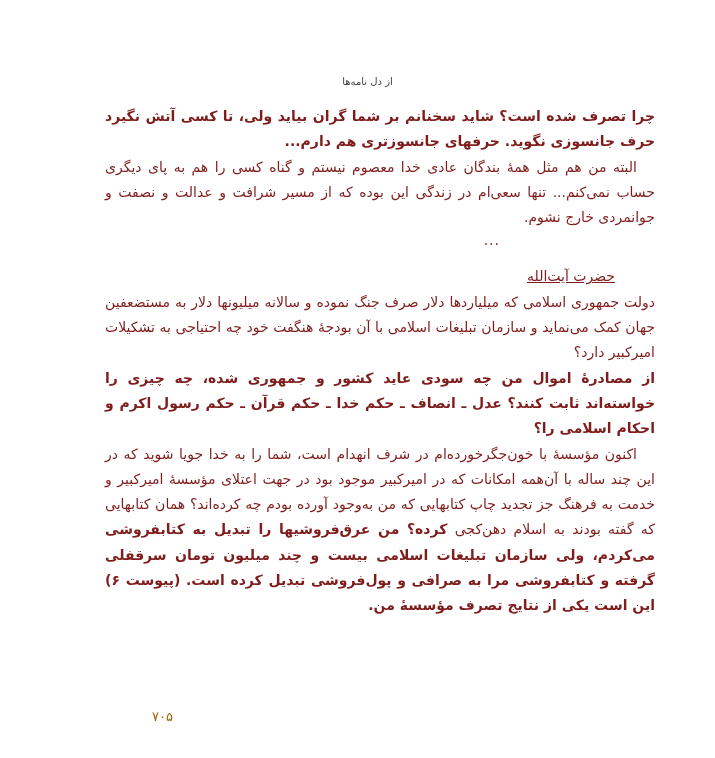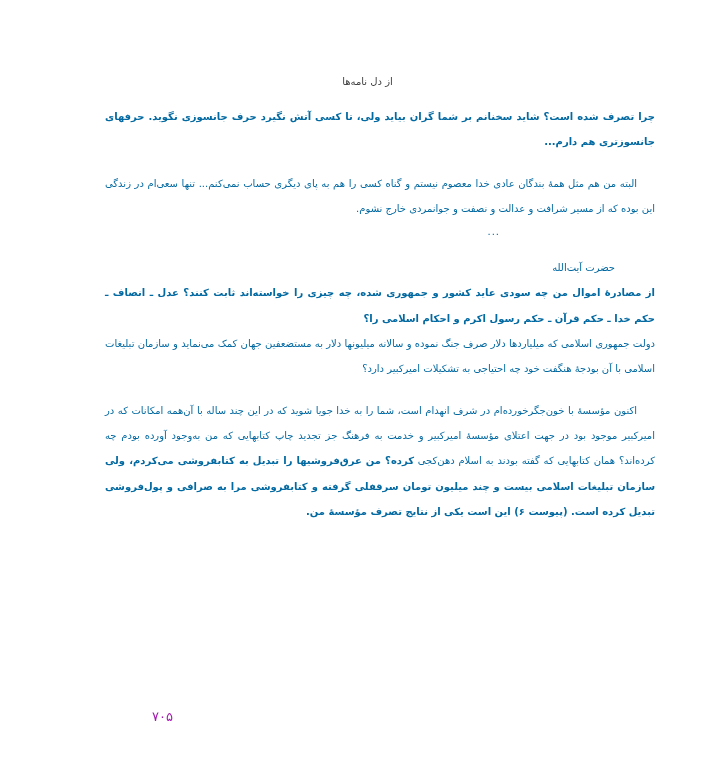--- a/index.html
+++ b/index.html
@@ -27,57 +27,57 @@
     color: #3f3f3f;
     direction: rtl;
   }
   .body-text {
     position: absolute;
     top: 104px;
     right: 80px;
     width: 550px;
     direction: rtl;
     text-align: justify;
-    font-size: 10px;
+    font-size: 14px;
     line-height: 25.3px;
-    color: #0369a1;
+    color: #7f1d1d;
   }
   .para {
     margin: 0;
     padding: 0;
   }
   .para.indent {
     text-indent: 18px;
-    margin-top: 16px;
   }
   .run-bold {
     font-weight: bold;
   }
   .run-regular {
     font-weight: normal;
   }
   .ellipsis-line {
     margin: 0;
     padding: 0 155px 0 0;
     text-align: right;
     line-height: 21px;
     letter-spacing: 1px;
     font-weight: normal;
   }
   .salutation {
     margin: 13px 40px 0 0;
     text-align: right;
     font-weight: normal;
+    text-decoration: underline;
   }
   .page-number {
     position: absolute;
     top: 709px;
     left: 152px;
     font-size: 13px;
-    color: #a21caf;
+    color: #a16207;
     letter-spacing: 2px;
     direction: rtl;
   }
 </style>
 </head>
 <body>
 
 <div class="page">
 
   <div class="running-head">از دل نامه‌ها</div>
@@ -85,23 +85,23 @@
   <div class="body-text">
 
     <p class="para"><span class="run-bold">چرا تصرف شده است؟ شاید سخنانم بر شما گران بیاید ولی، تا کسی آتش نگیرد حرف جانسوزی نگوید. حرفهای جانسوزتری هم دارم...</span></p>
 
     <p class="para indent"><span class="run-regular">البته من هم مثل همهٔ بندگان عادی خدا معصوم نیستم و گناه کسی را هم به پای دیگری حساب نمی‌کنم... تنها سعی‌ام در زندگی این بوده که از مسیر شرافت و عدالت و نصفت و جوانمردی خارج نشوم.</span></p>
 
     <p class="ellipsis-line">...</p>
 
     <p class="para salutation">حضرت آیت‌الله</p>
 
+    <p class="para"><span class="run-regular">دولت جمهوری اسلامی که میلیاردها دلار صرف جنگ نموده و سالانه میلیونها دلار به مستضعفین جهان کمک می‌نماید و سازمان تبلیغات اسلامی با آن بودجهٔ هنگفت خود چه احتیاجی به تشکیلات امیرکبیر دارد؟</span></p>
+
     <p class="para"><span class="run-bold">از مصادرهٔ اموال من چه سودی عاید کشور و جمهوری شده، چه چیزی را خواسته‌اند ثابت کنند؟ عدل ـ انصاف ـ حکم خدا ـ حکم قرآن ـ حکم رسول اکرم و احکام اسلامی را؟</span></p>
-
-    <p class="para"><span class="run-regular">دولت جمهوری اسلامی که میلیاردها دلار صرف جنگ نموده و سالانه میلیونها دلار به مستضعفین جهان کمک می‌نماید و سازمان تبلیغات اسلامی با آن بودجهٔ هنگفت خود چه احتیاجی به تشکیلات امیرکبیر دارد؟</span></p>
 
 
     <p class="para indent"><span class="run-regular">اکنون مؤسسهٔ با خون‌جگرخورده‌ام در شرف انهدام است، شما را به خدا جویا شوید که در این چند ساله با آن‌همه امکانات که در امیرکبیر موجود بود در جهت اعتلای مؤسسهٔ امیرکبیر و خدمت به فرهنگ جز تجدید چاپ کتابهایی که من به‌وجود آورده بودم چه کرده‌اند؟ همان کتابهایی که گفته بودند به اسلام دهن‌کجی </span><span class="run-bold">کرده؟ من عرق‌فروشیها را تبدیل به کتابفروشی می‌کردم، ولی سازمان تبلیغات اسلامی بیست و چند میلیون تومان سرقفلی گرفته و کتابفروشی مرا به صرافی و پول‌فروشی تبدیل کرده است. (پیوست ۶) این است یکی از نتایج تصرف مؤسسهٔ من.</span></p>
 
 
   </div>
 
   <div class="page-number">۷۰۵</div>
 
 </div>

